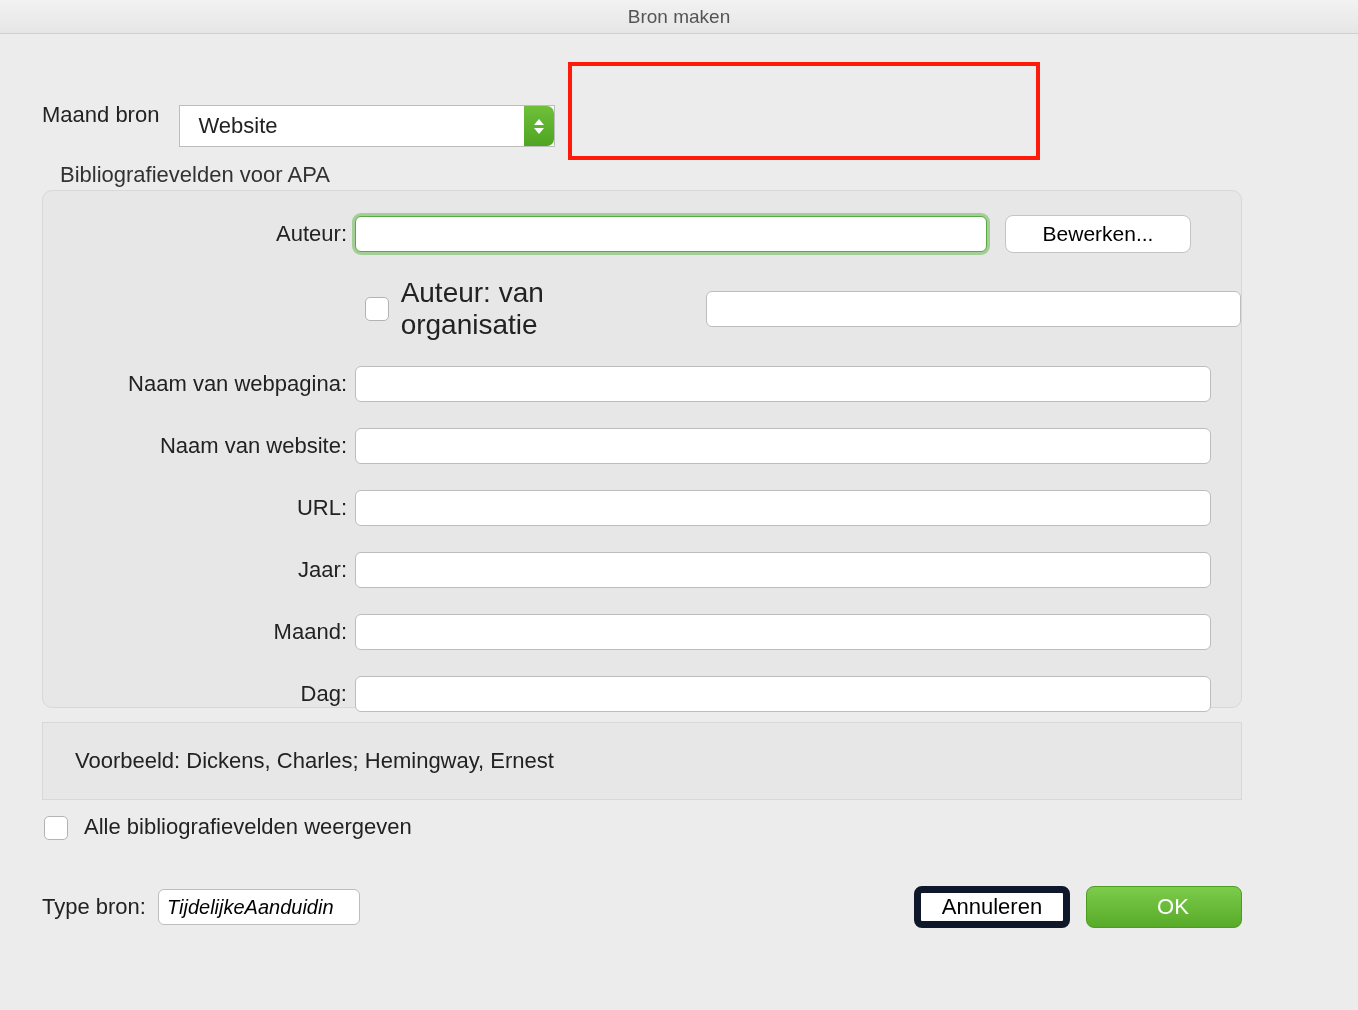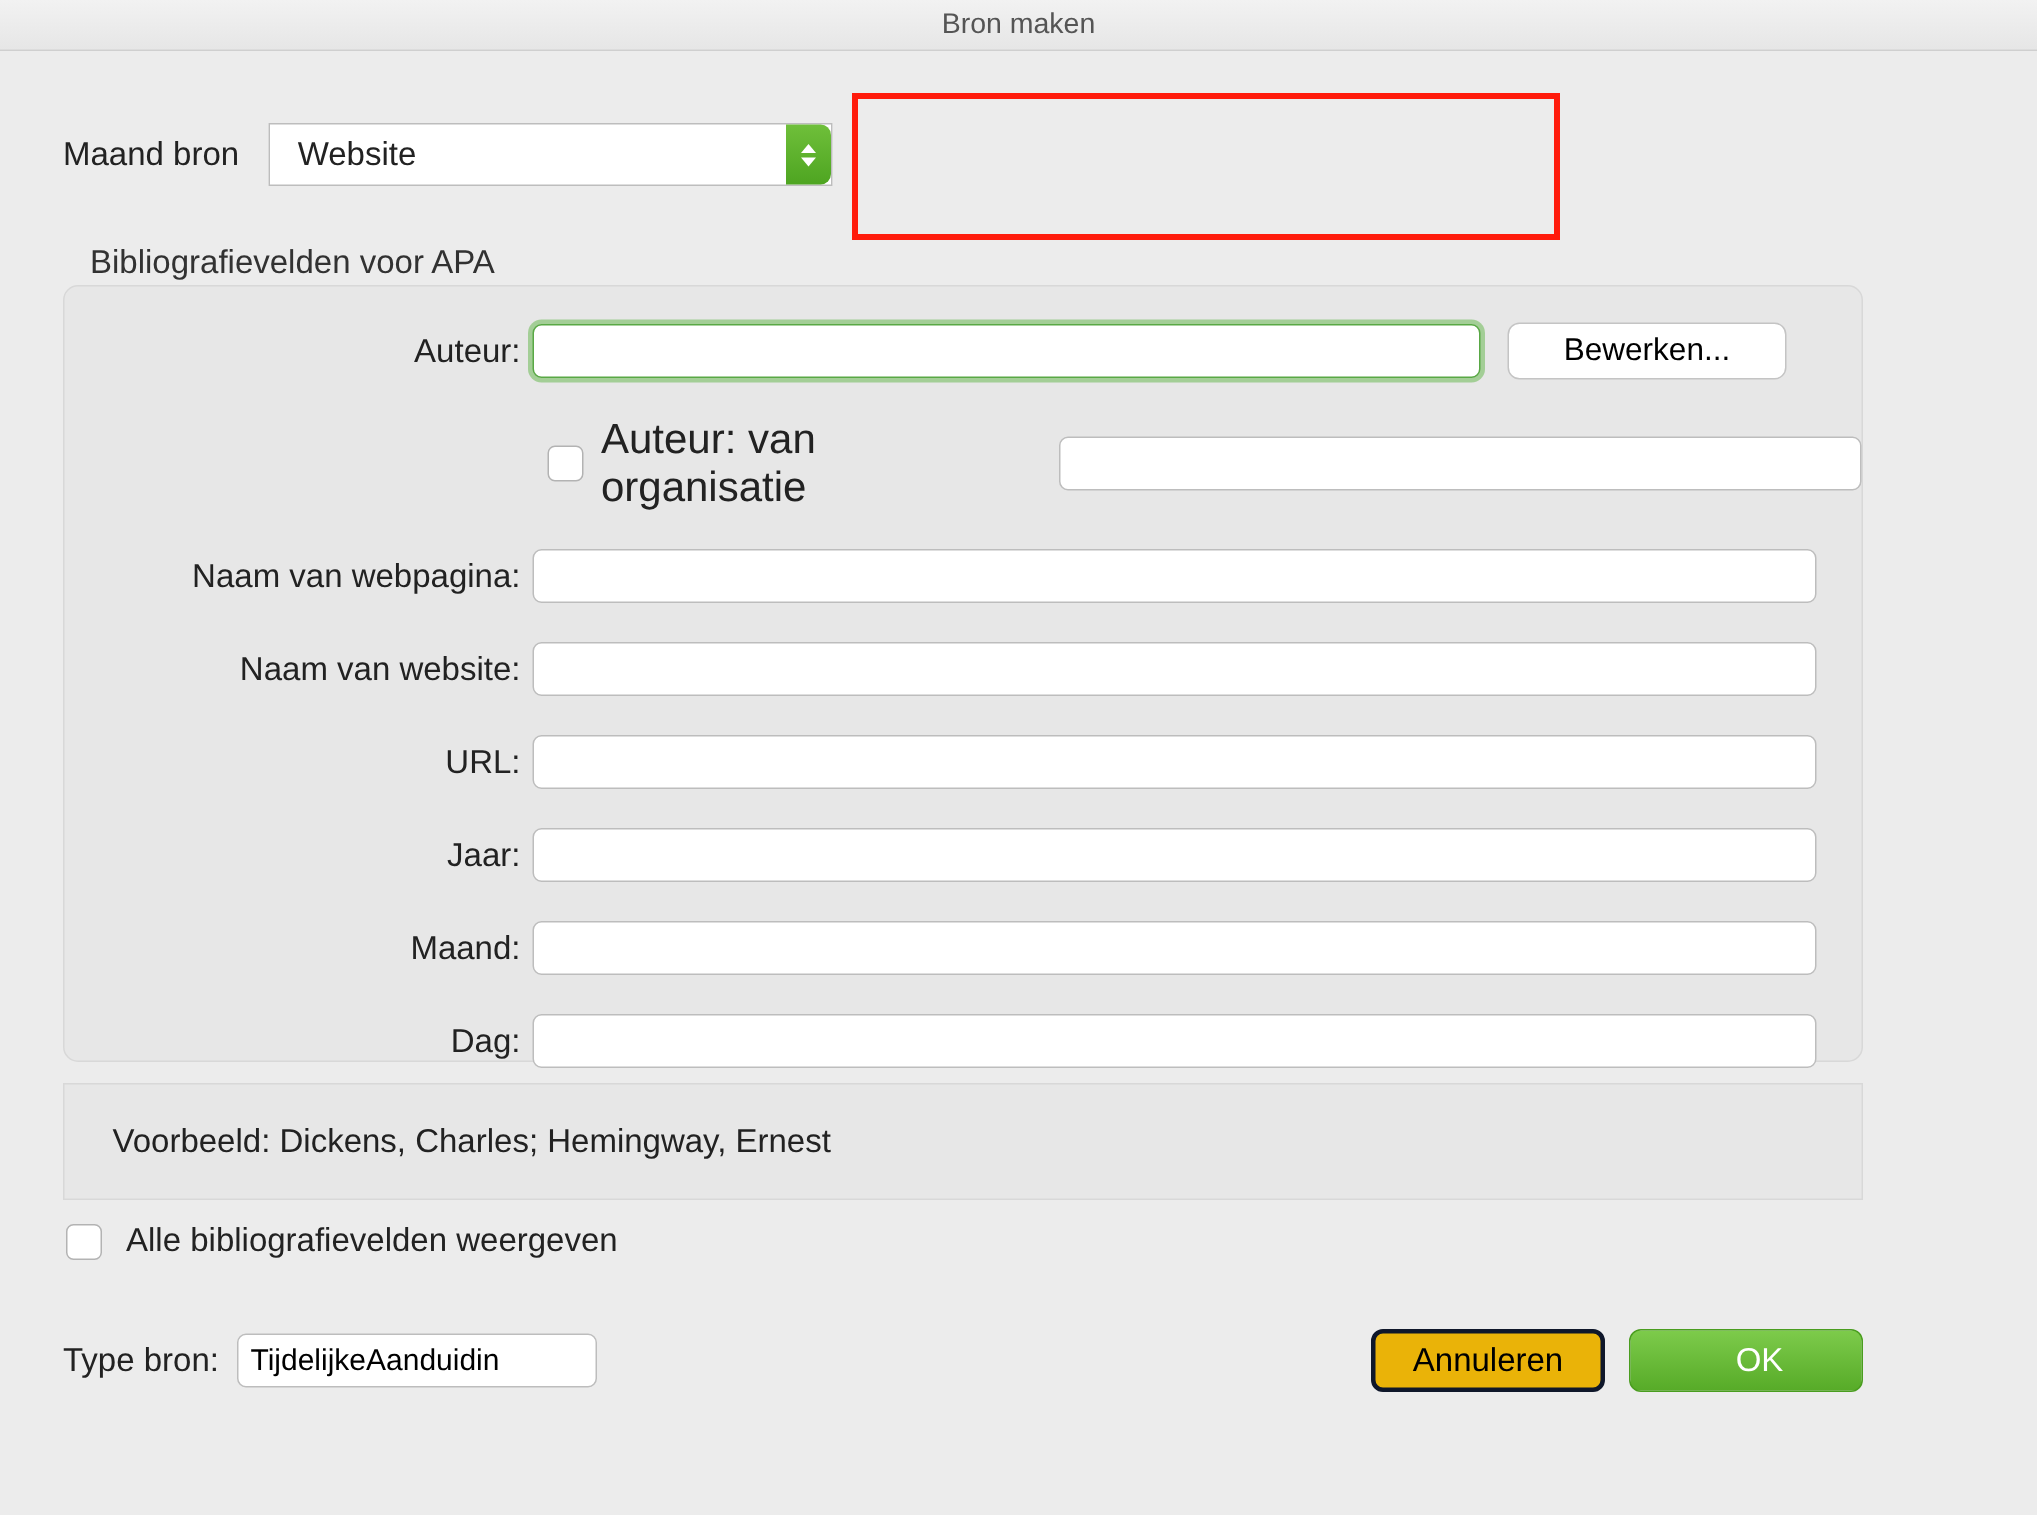--- a/index.html
+++ b/index.html
@@ -35,20 +35,21 @@
   .toprow .label { font-size: 22px; color: #222; }
   .dropdown {
     width: 376px; height: 42px;
     background: #fff;
     border: 1px solid #bdbdbd;
     border-radius: 0;
     display: flex; align-items: center;
     padding-left: 18px;
     font-size: 22px;
     position: relative;
+    margin-top: 23px;
   }
   .dropdown .stepper {
     position: absolute; right: 0; top: 0;
     width: 30px; height: 100%;
     background: linear-gradient(#6fbf3a, #4ea521);
     border-radius: 0 7px 7px 0;
     display: flex; flex-direction: column;
     align-items: center; justify-content: center;
   }
   .stepper .arrow { width: 0; height: 0; border-left: 5px solid transparent; border-right: 5px solid transparent; }
@@ -147,28 +148,28 @@
   }
   .showall .cblabel { font-size: 22px; }
   
   .bottom {
     position: absolute;
     left: 42px; top: 886px;
     width: 1200px;
     display: flex; align-items: center;
   }
   .bottom .blabel { font-size: 22px; margin-right: 12px; }
-  .txt.short { width: 240px; }
+  .txt.short { width: 202px; font-style: italic; }
   .bottom .spacer { flex: 1; }
   .btn {
     height: 42px; min-width: 156px;
     border-radius: 8px;
     font-size: 22px;
-    border: 3px solid #0f172a;
-    background: #eab308;
+    border: 7px solid #0f172a;
+    background: #ffffff;
     margin-left: 16px;
   }
   .btn.primary {
     background: linear-gradient(#7dcb4b, #57ab28);
     border: 1px solid #4a9d1f;
     color: #fff;
     padding-left: 24px;
   }
 </style>
 </head>

